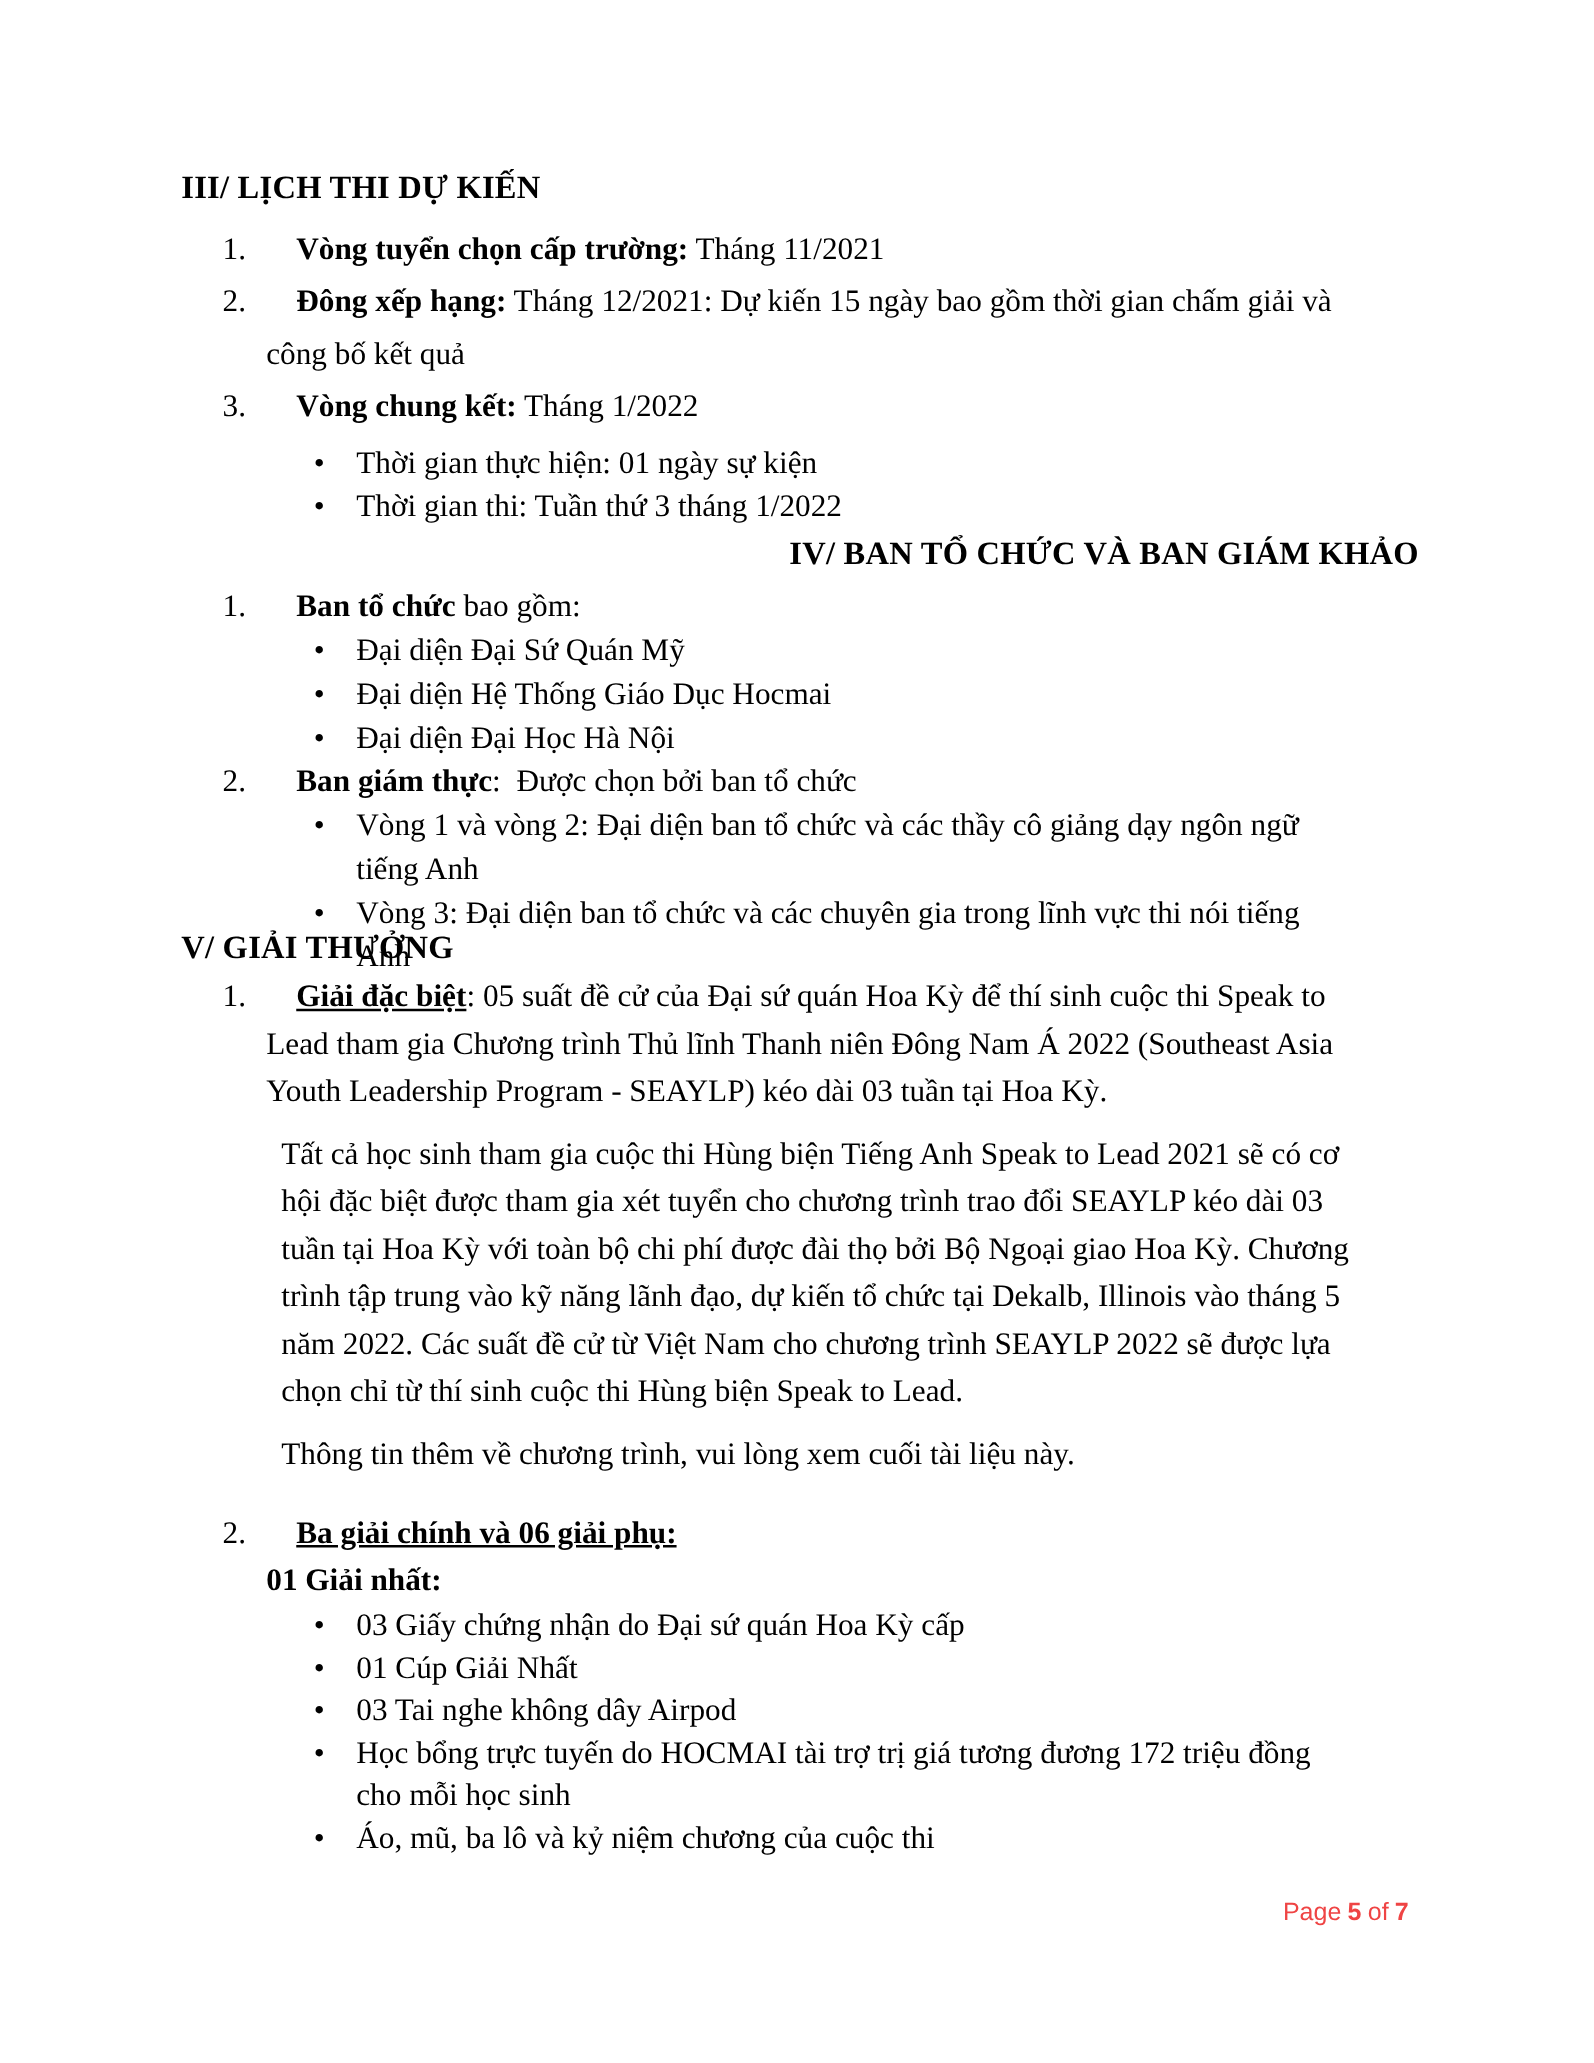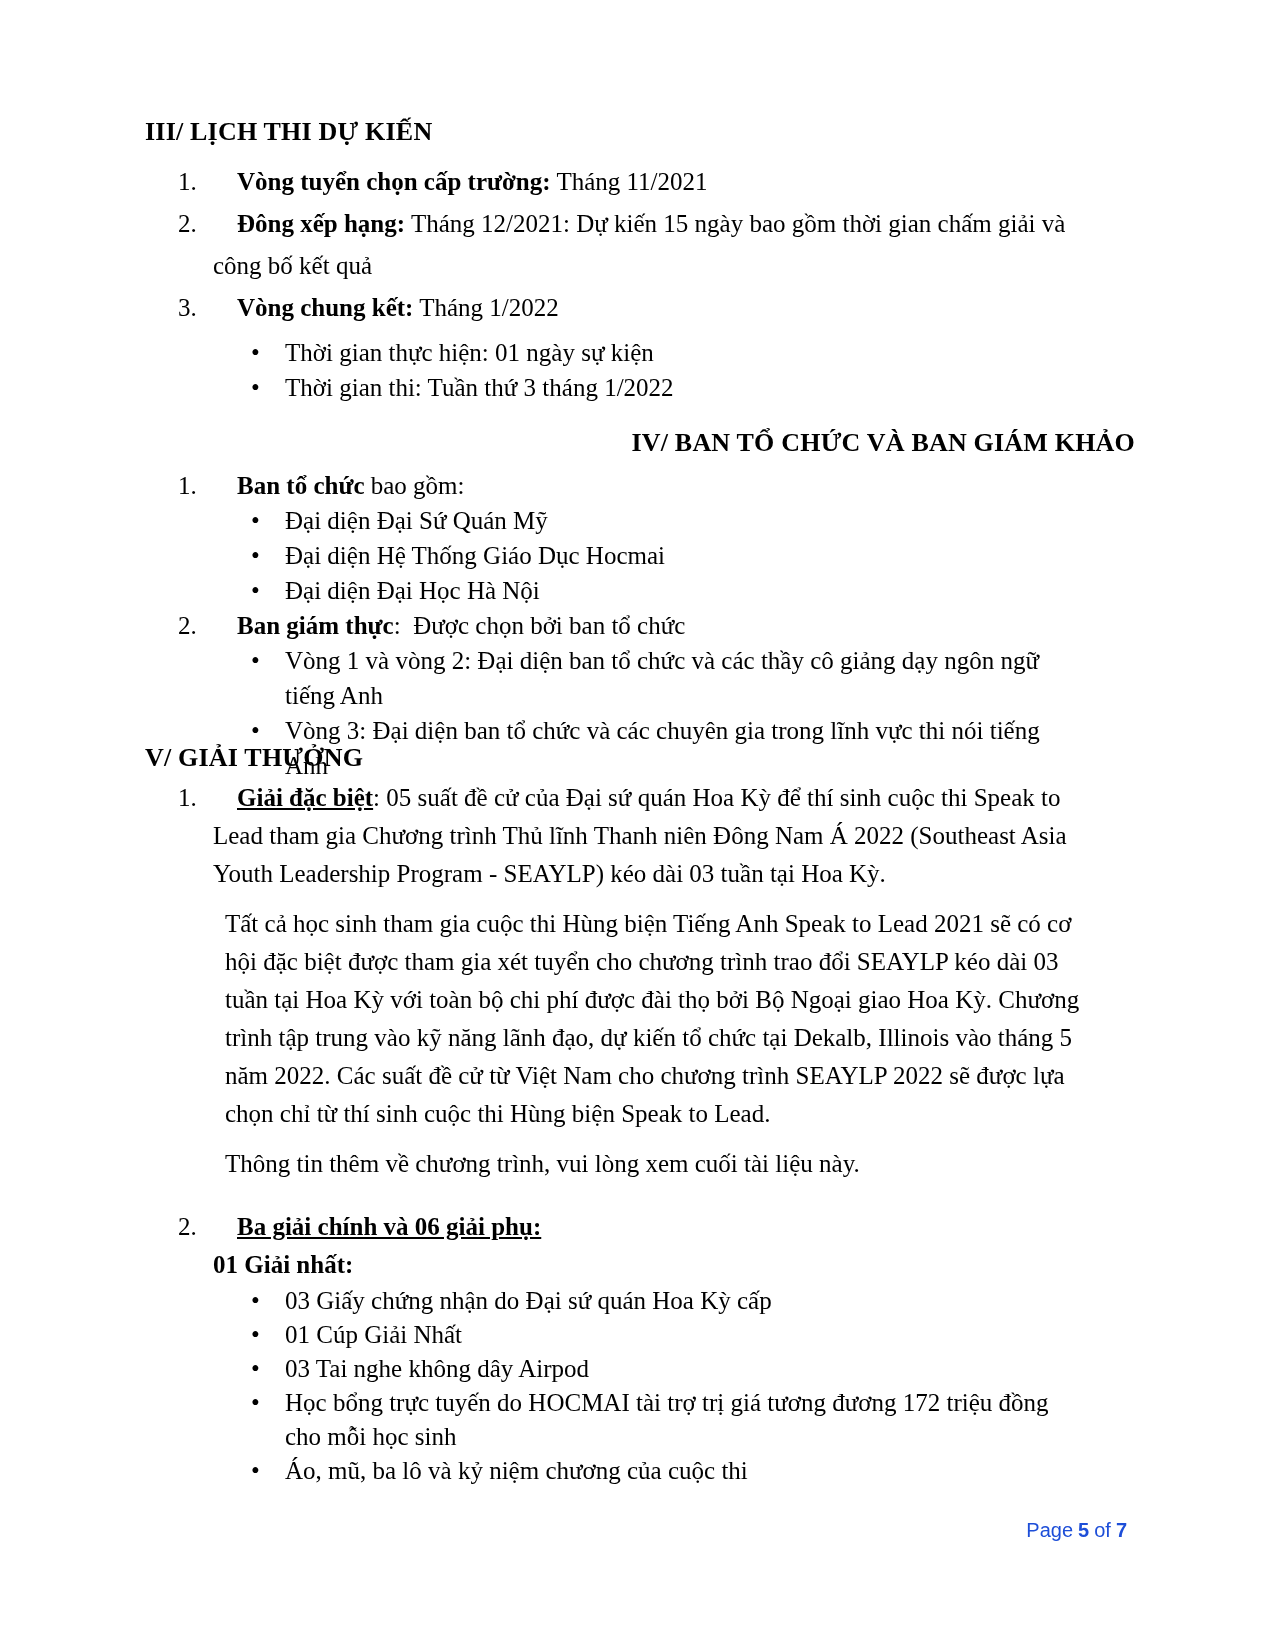--- a/index.html
+++ b/index.html
@@ -10,21 +10,21 @@
   .page {
     position: relative;
     width: 1275px; height: 1650px;
     background: #ffffff;
     color: #000000;
     font-family: "Liberation Serif", "DejaVu Serif", serif;
     font-size: 25px;
     overflow: hidden;
   }
   .sec { position: absolute; left: 145px; width: 990px; }
-  .sec-3 { top: 117px; }
+  .sec-3 { top: 135px; }
   .sec-4 { top: 428px; }
   .sec-5 { top: 743px; }
   .h {
     font-size: 26px; line-height: 30px; font-weight: 700;
     margin: 0; letter-spacing: 0.2px;
   }
   .sec-3 .h { margin-bottom: 14px; }
   .sec-4 .h { margin-bottom: 10px; text-align: right; }
   .sec-5 .h { margin-bottom: 6px; }
 
@@ -51,21 +51,21 @@
 
   .para { margin: 12px; padding-left: 68px; max-width: 943px; }
   .para .body { max-width: 875px; }
   .sub { padding-left: 68px; font-weight: 700; }
 
   .footer {
     position: absolute;
     top: 1518px; right: 148px;
     font-family: "Liberation Sans", "DejaVu Sans", sans-serif;
     font-size: 20px; line-height: 24px;
-    color: #1d4ed8;
+    color: #ef4444;
     text-align: right;
   }
   .footer .sp { margin-left: 5px; }
 </style>
 </head>
 <body>
 
 <div class="page">
 
   <section class="sec sec-3">

